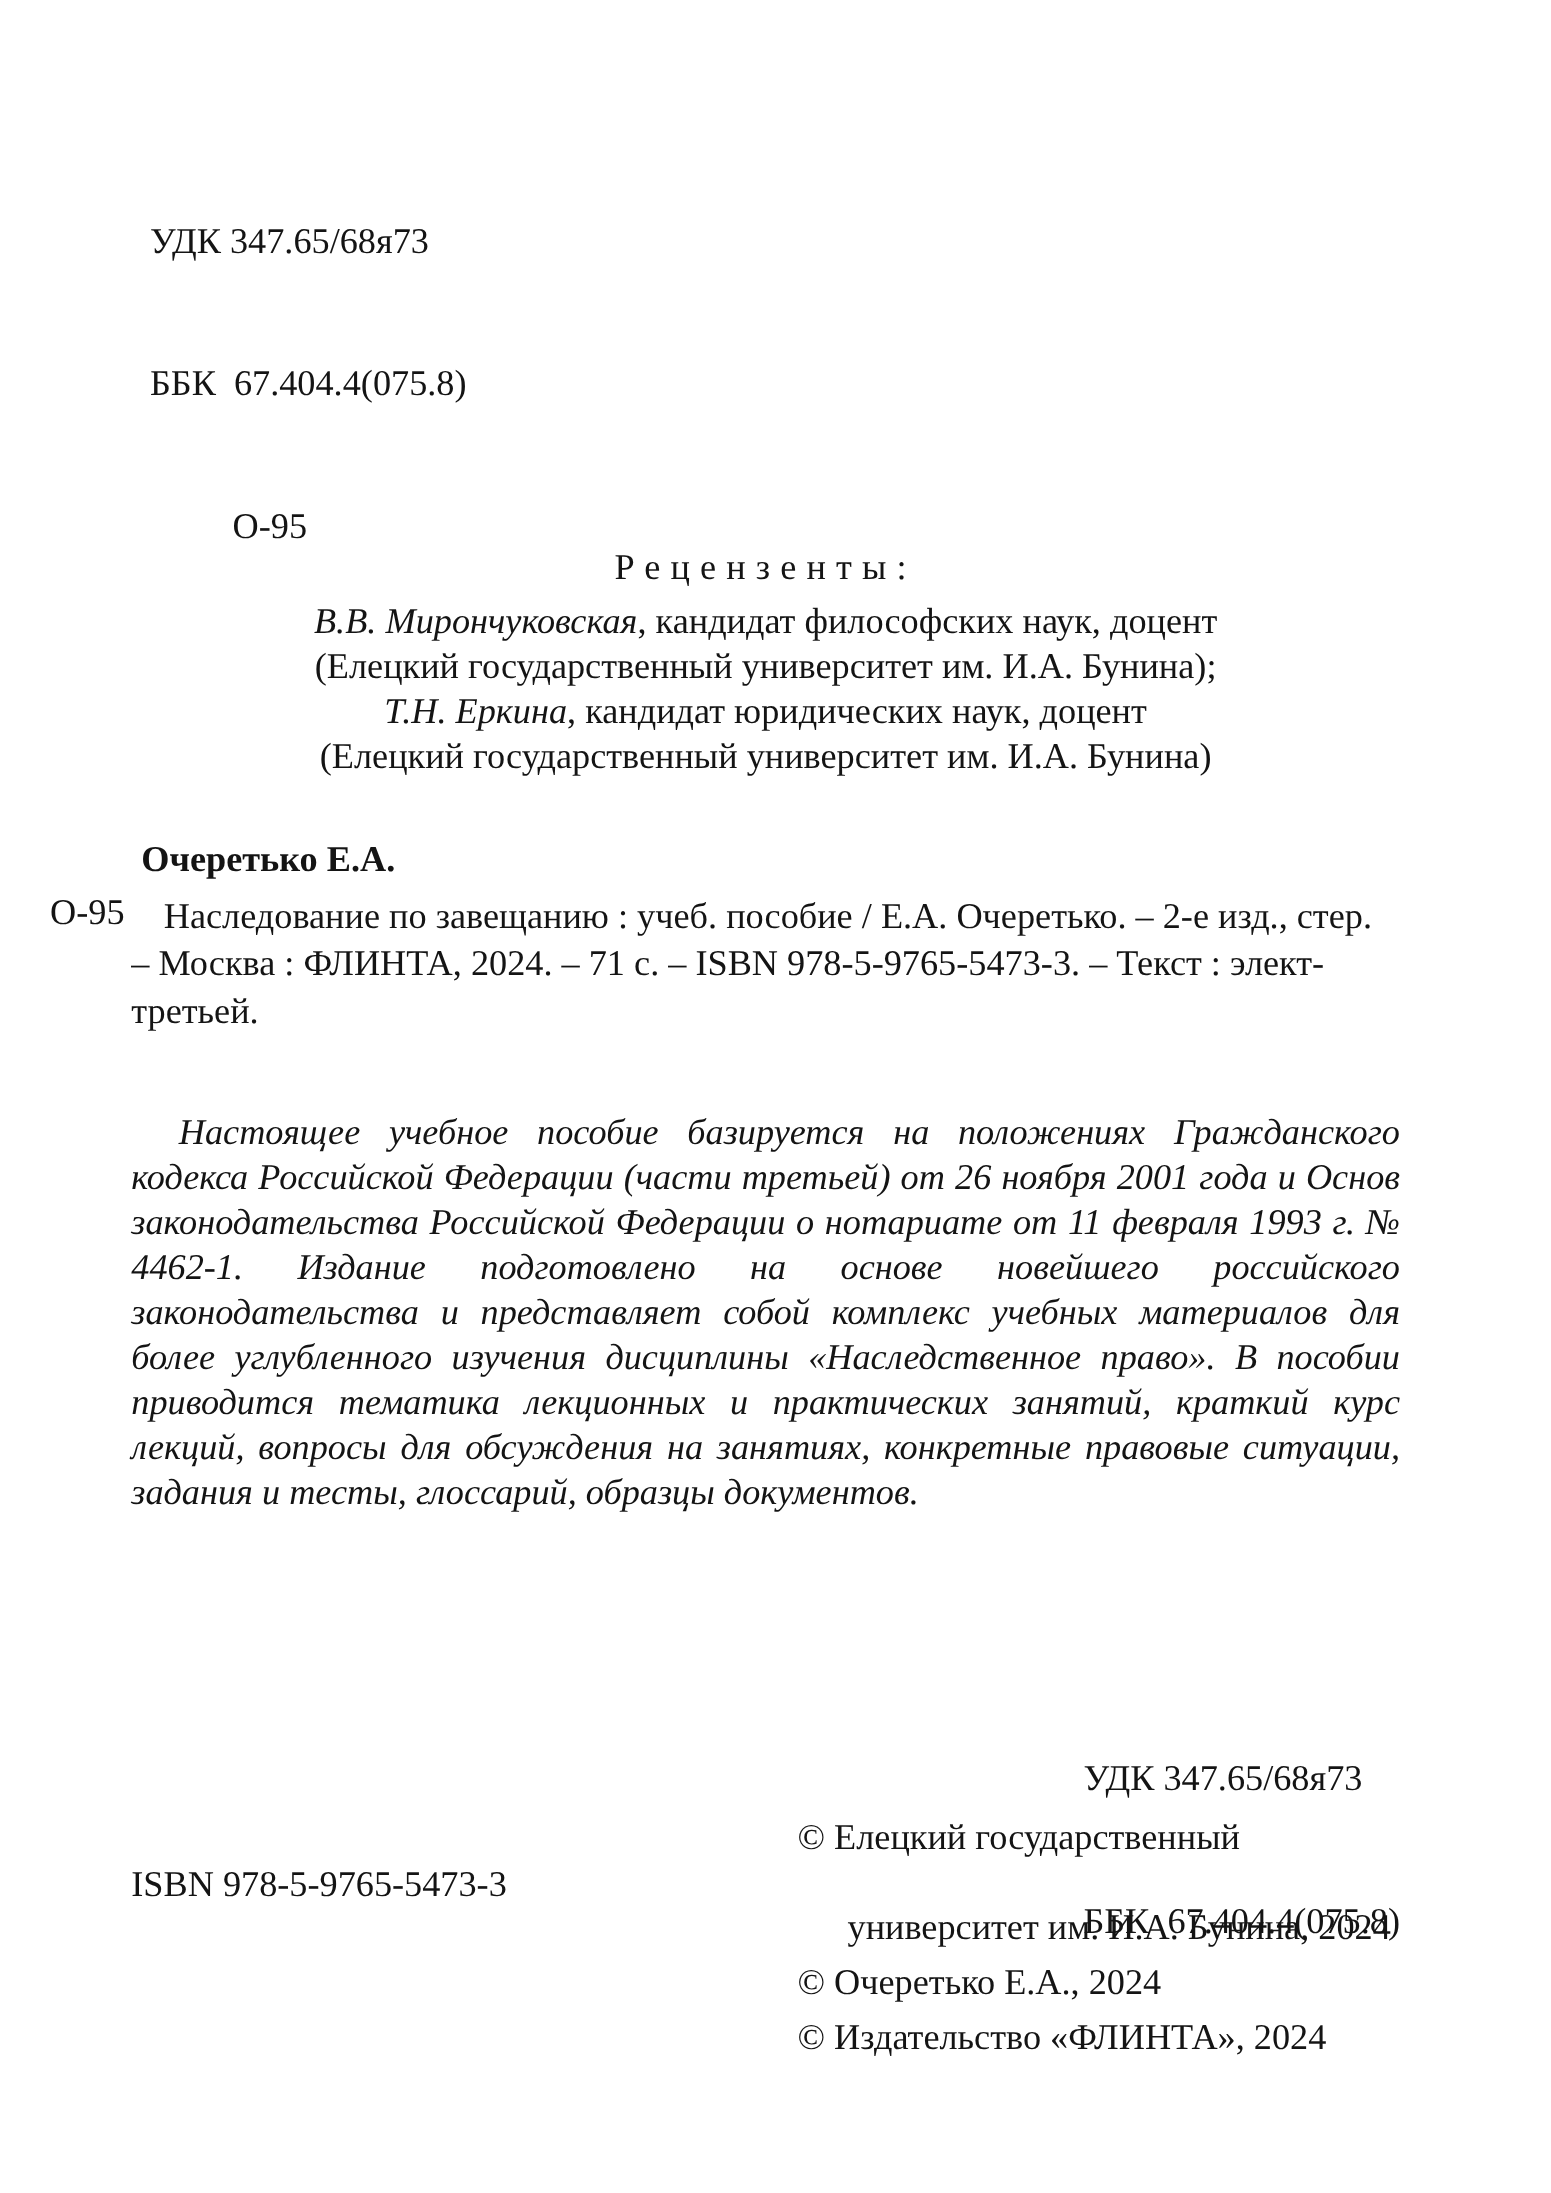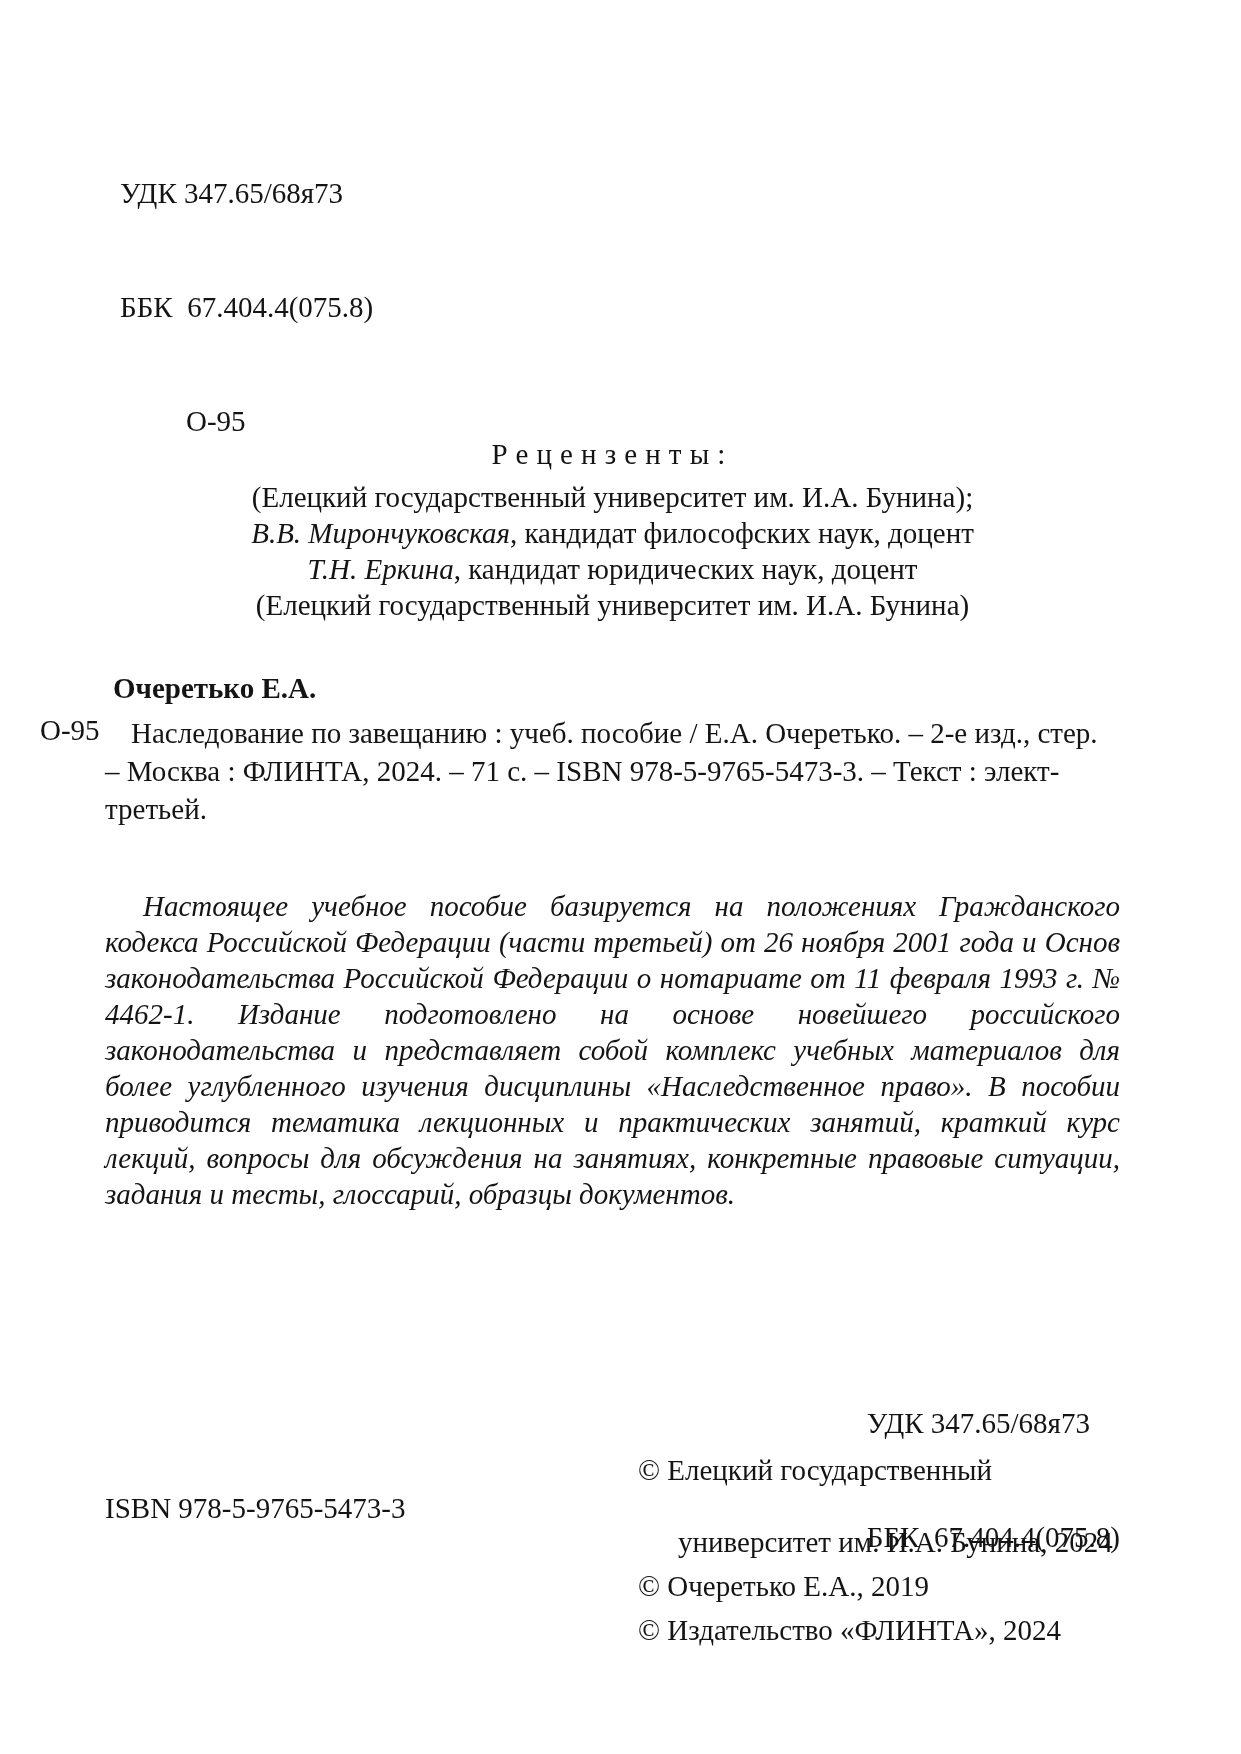--- a/index.html
+++ b/index.html
@@ -102,24 +102,24 @@
 <div class="page">
 
   <div class="abs top-codes">
     <div>УДК 347.65/68я73</div>
     <div>ББК  67.404.4(075.8)</div>
     <div class="mark-indent">О-95</div>
   </div>
 
   <div class="abs reviewers">
     <div class="rev-heading">Рецензенты:</div>
-    <div>(Елецкий государственный университет им. И.А. Бунина);</div>
     <div>
       <span class="it">В.В. Мирончуковская</span><span>, кандидат философских наук, доцент</span>
     </div>
+    <div>(Елецкий государственный университет им. И.А. Бунина);</div>
     <div>
       <span class="it">Т.Н. Еркина</span><span>, кандидат юридических наук, доцент</span>
     </div>
     <div>(Елецкий государственный университет им. И.А. Бунина)</div>
   </div>
 
   <div class="abs author-heading">Очеретько Е.А.</div>
 
   <div class="abs catalog-mark">О-95</div>
 
@@ -136,17 +136,17 @@
   <div class="abs bottom-codes">
     <div>УДК 347.65/68я73</div>
     <div>ББК  67.404.4(075.8)</div>
   </div>
 
   <div class="abs isbn">ISBN 978-5-9765-5473-3</div>
 
   <div class="abs copyright-block">
     <div>© Елецкий государственный</div>
     <div class="cont">университет им. И.А. Бунина, 2024</div>
-    <div>© Очеретько Е.А., 2019</div>
+    <div>© Очеретько Е.А., 2024</div>
     <div>© Издательство «ФЛИНТА», 2024</div>
   </div>
 
 </div>
 
 </body></html>

